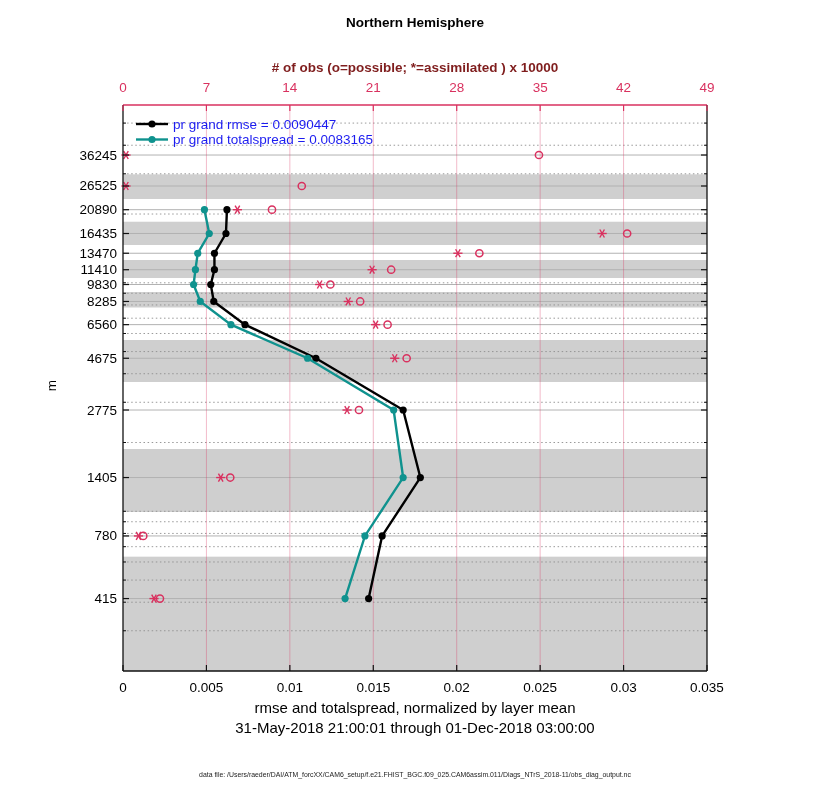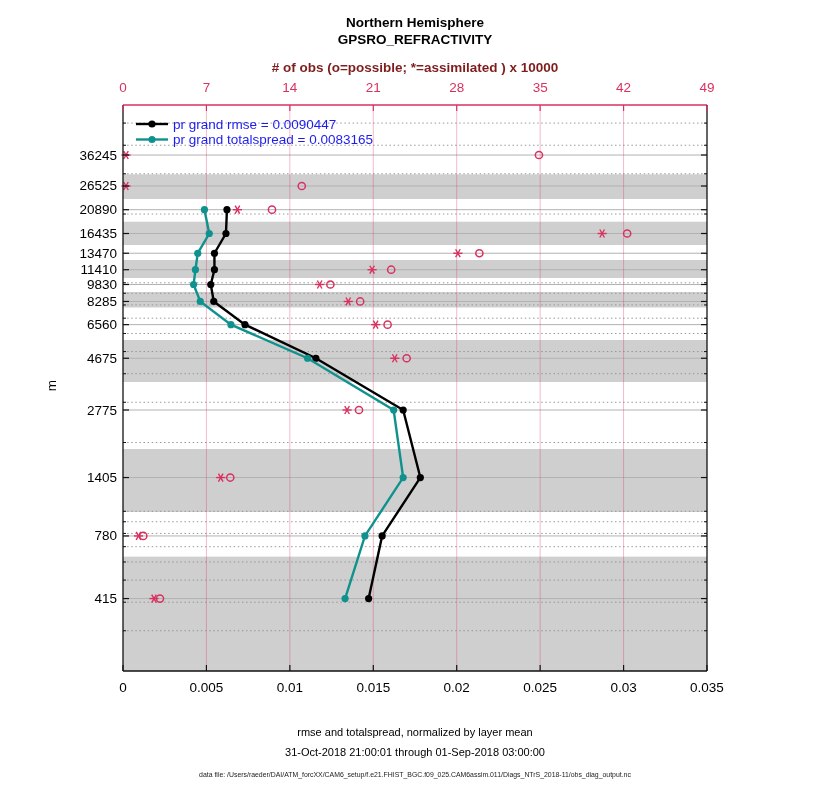--- a/index.html
+++ b/index.html
@@ -5,33 +5,32 @@
   html,body{margin:0;padding:0;background:#ffffff;}
   body{width:830px;height:800px;position:relative;font-family:"Liberation Sans",sans-serif;}
   .fig{position:absolute;left:0;top:0;width:830px;height:800px;background:#fff;overflow:hidden;}
   .t1,.t2{position:absolute;left:0;width:830px;text-align:center;font-weight:bold;
           font-size:13.5px;color:#000;line-height:18px;}
   .t1{top:14px;} .t2{top:31px;}
   .obslab{position:absolute;left:0;top:59px;width:830px;text-align:center;font-weight:bold;
           font-size:13.5px;line-height:18px;}
   .ylab{position:absolute;left:46px;top:378px;font-size:13.5px;color:#000;
         transform:rotate(-90deg);transform-origin:center;}
-  .xlab,.dates{position:absolute;left:0;width:830px;text-align:center;font-size:11px;
-        color:#000;line-height:18px;margin-top:24px;}
+  .xlab,.dates{position:absolute;left:0;width:830px;text-align:center;font-size:15px;
+        color:#000;line-height:18px;}
   .xlab{top:699px;} .dates{top:719px;}
   .foot{position:absolute;left:0;top:771px;width:830px;text-align:center;font-size:6.9px;
         color:#222;letter-spacing:0px;}
   svg text{font-family:"Liberation Sans",sans-serif;}
 </style>
 </head>
 <body>
 
 <div class="fig">
   <div class="t1">Northern Hemisphere</div>
-  <div class="t2">GPSRO_REFRACTIVITY</div>
   <div class="obslab" id="obslab" style="color: #7f1d1d;"># of obs (o=possible; *=assimilated ) x 10000</div>
   <div class="ylab">m</div>
   <svg id="plot" width="830" height="800">
       <rect x="123" y="174.34657154425622" width="584" height="24.644327905356022" fill="#cfcfcf"></rect>
       <rect x="123" y="221.7327866492576" width="584" height="23.27704278667761" fill="#cfcfcf"></rect>
       <rect x="123" y="260.02445191879224" width="584" height="18.00074499489392" fill="#cfcfcf"></rect>
       <rect x="123" y="292.0393806671001" width="584" height="15.454793726880894" fill="#cfcfcf"></rect>
       <rect x="123" y="339.9835931511268" width="584" height="42.01687303137544" fill="#cfcfcf"></rect>
       <rect x="123" y="449.0191811761752" width="584" height="62.96950827449558" fill="#cfcfcf"></rect>
       <rect x="123" y="556.6690919815062" width="584" height="114.3309080184938" fill="#cfcfcf"></rect>
@@ -279,15 +278,15 @@
       <line x1="123" x2="126" y1="123.09220488402282" y2="123.09220488402282" stroke="#111111" stroke-width="1"></line>
       <line x1="707" x2="704" y1="123.09220488402282" y2="123.09220488402282" stroke="#111111" stroke-width="1"></line>
       <line x1="136" x2="168" y1="124" y2="124" stroke="#000000" stroke-width="2.4"></line>
       <circle cx="152" cy="124" r="3.6" fill="#000000"></circle>
       <text x="173" y="128.5" font-size="13.5px" fill="#1c1cf0">pr grand rmse = 0.0090447</text>
       <line x1="136" x2="168" y1="139.5" y2="139.5" stroke="#0f928e" stroke-width="2.4"></line>
       <circle cx="152" cy="139.5" r="3.6" fill="#0f928e"></circle>
       <text x="173" y="144" font-size="13.5px" fill="#1c1cf0">pr grand totalspread = 0.0083165</text>
     </svg>
   <div class="xlab">rmse and totalspread, normalized by layer mean</div>
-  <div class="dates">31-Oct-2018 21:00:01 through 01-Sep-2018 03:00:00</div>
+  <div class="dates">31-May-2018 21:00:01 through 01-Dec-2018 03:00:00</div>
   <div class="foot">data file: /Users/raeder/DAI/ATM_forcXX/CAM6_setup/f.e21.FHIST_BGC.f09_025.CAM6assim.011/Diags_NTrS_2018-11/obs_diag_output.nc</div>
 </div>
 
 </body></html>

